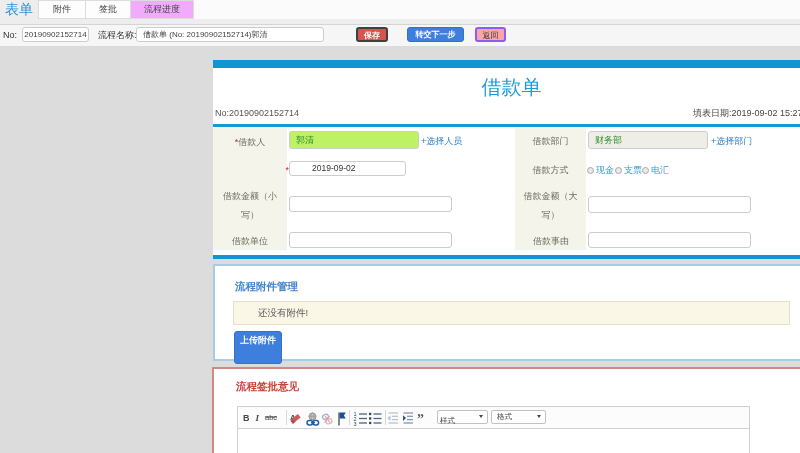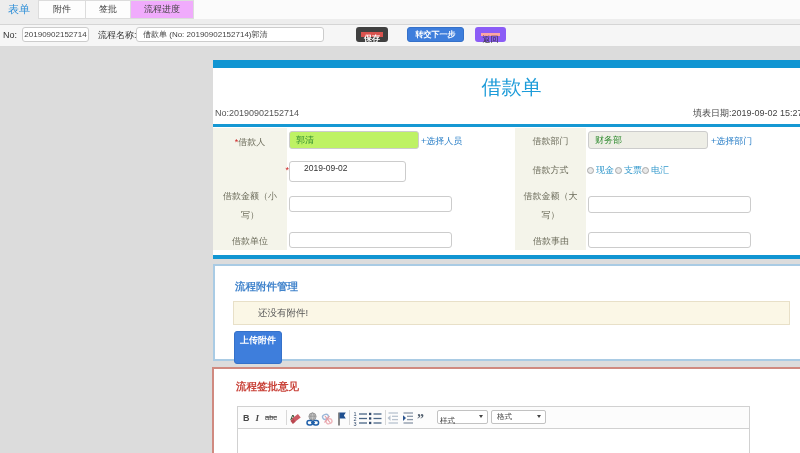--- a/index.html
+++ b/index.html
@@ -6,53 +6,53 @@
 html,body { width:800px; height:453px; overflow:hidden; background:#dcdcdc;
   font-family:"Liberation Sans", sans-serif; position:relative; }
 .abs { position:absolute; }
 </style>
 </head>
 <body>
 
 <div class="abs" style="left:0;top:0;width:800px;height:19px;background:#fbfbfb;"></div>
 <div class="abs" style="left:0;top:19px;width:800px;height:5px;background:#ededed;"></div>
 <div class="abs" style="left:0;top:24px;width:800px;height:1px;background:#d5d5d5;"></div>
-<div class="abs" style="left:0;top:0;width:38px;height:24px;background:#ededed;color:#2e8fd8;font-size:11px;line-height:18px;text-align:center;">表单</div>
+<div class="abs" style="left:0;top:0;width:38px;height:24px;background:#ededed;color:#2e8fd8;font-size:14px;line-height:18px;text-align:center;">表单</div>
 <div class="abs" style="left:38px;top:0;width:48px;height:19px;background:#fdfdfd;border:1px solid #dcdcdc;color:#444;font-size:9px;line-height:17px;text-align:center;">附件</div>
 <div class="abs" style="left:86px;top:0;width:45px;height:19px;background:#fdfdfd;border:1px solid #dcdcdc;border-left:none;color:#444;font-size:9px;line-height:17px;text-align:center;">签批</div>
 <div class="abs" style="left:131px;top:0;width:63px;height:19px;background:#f0abfc;border:1px solid #dcdcdc;border-left:none;color:#444;font-size:9px;line-height:17px;text-align:center;">流程进度</div>
 
 <div class="abs" style="left:0;top:25px;width:800px;height:22px;background:#f6f6f6;border-bottom:1px solid #dbdbdb;"></div>
 <div class="abs" style="left:3px;top:25px;height:22px;line-height:21px;font-size:9px;color:#333;">No:</div>
 <div class="abs" style="left:22px;top:27px;width:67px;height:15px;background:#fff;border:1px solid #ccc;border-radius:3px;font-size:8px;color:#444;line-height:13px;text-align:center;">20190902152714</div>
 <div class="abs" style="left:98px;top:25px;height:22px;line-height:21px;font-size:9px;color:#333;">流程名称:</div>
 <div class="abs" style="left:136px;top:27px;width:188px;height:15px;background:#fff;border:1px solid #ccc;border-radius:3px;font-size:8px;color:#444;line-height:13px;padding-left:6px;">借款单 (No: 20190902152714)郭清</div>
-<div class="abs" style="left:356px;top:27px;width:32px;height:15px;background:#d9534f;border:5px solid #404040;border-radius:3px;color:#fff;font-size:8px;line-height:13px;text-align:center;font-weight:bold;">保存</div>
+<div class="abs" style="left:356px;top:27px;width:32px;height:15px;background:#d9534f;border:2px solid #404040;border-radius:3px;color:#fff;font-size:8px;line-height:13px;text-align:center;font-weight:bold;">保存</div>
 <div class="abs" style="left:407px;top:27px;width:57px;height:15px;background:#3e7edc;border:1px solid #3571c9;border-radius:3px;color:#fff;font-size:8px;line-height:13px;text-align:center;font-weight:bold;">转交下一步</div>
-<div class="abs" style="left:475px;top:27px;width:31px;height:15px;background:#fca5a5;border:6px solid #8b5cf6;border-radius:3px;color:#333;font-size:8px;line-height:13px;text-align:center;">返回</div>
+<div class="abs" style="left:475px;top:27px;width:31px;height:15px;background:#fca5a5;border:2px solid #8b5cf6;border-radius:3px;color:#333;font-size:8px;line-height:13px;text-align:center;">返回</div>
 
 <div class="abs" style="left:213px;top:60px;width:597px;height:199px;background:#fff;"></div>
 <div class="abs" style="left:213px;top:60px;width:597px;height:8px;background:#1095d2;"></div>
 <div class="abs" style="left:213px;top:75px;width:597px;height:24px;line-height:24px;text-align:center;font-size:20px;color:#1d9cd9;">借款单</div>
 <div class="abs" style="left:215px;top:108px;font-size:9px;color:#555;">No:20190902152714</div>
 <div class="abs" style="left:693px;top:107px;font-size:9px;color:#444;white-space:nowrap;">填表日期:2019-09-02 15:27:14</div>
 <div class="abs" style="left:213px;top:124px;width:597px;height:2.5px;background:#1598d3;"></div>
 
 <div class="abs" style="left:213px;top:128px;width:74px;height:122px;background:#f4f4ea;"></div>
 <div class="abs" style="left:515px;top:128px;width:71px;height:122px;background:#f4f4ea;"></div>
 
 <div class="abs" style="left:213px;top:136px;width:74px;text-align:center;font-size:9px;color:#6b6b5a;"><span style="color:#cc2222;">*</span>借款人</div>
 <div class="abs" style="left:289px;top:131px;width:130px;height:18px;background:#bef264;border:1px solid #ccc;border-radius:3px;font-size:9px;color:#2f8b2f;line-height:16px;padding-left:6px;">郭清</div>
 <div class="abs" style="left:421px;top:135px;font-size:9px;color:#2c80c8;">+选择人员</div>
 <div class="abs" style="left:515px;top:135px;width:71px;text-align:center;font-size:9px;color:#6b6b5a;">借款部门</div>
 <div class="abs" style="left:588px;top:131px;width:120px;height:18px;background:#eeeee6;border:1px solid #ccc;border-radius:3px;font-size:9px;color:#2f8b2f;line-height:16px;padding-left:6px;">财务部</div>
 <div class="abs" style="left:711px;top:135px;font-size:9px;color:#2c80c8;">+选择部门</div>
 
 <div class="abs" style="left:213px;top:164px;width:74px;text-align:right;font-size:9px;color:#6b6b5a;margin-left:38px;"><span style="color:#cc2222;">*</span>借款日期</div>
-<div class="abs" style="left:289px;top:161px;width:117px;height:21px;background:#fff;border:1px solid #ccc;border-radius:3px;font-size:8.5px;color:#333;line-height:13px;padding-left:14px;">2019-09-02</div>
+<div class="abs" style="left:289px;top:161px;width:117px;height:15px;background:#fff;border:1px solid #ccc;border-radius:3px;font-size:8.5px;color:#333;line-height:13px;padding-left:22px;">2019-09-02</div>
 <div class="abs" style="left:515px;top:164px;width:71px;text-align:center;font-size:9px;color:#6b6b5a;">借款方式</div>
 <div class="abs" style="left:587px;top:167px;width:7px;height:7px;border:1px solid #a8a8a8;border-radius:50%;background:#e9e9e9;"></div>
 <div class="abs" style="left:596px;top:164px;font-size:9px;color:#3399cc;">现金</div>
 <div class="abs" style="left:615px;top:167px;width:7px;height:7px;border:1px solid #a8a8a8;border-radius:50%;background:#e9e9e9;"></div>
 <div class="abs" style="left:624px;top:164px;font-size:9px;color:#3399cc;">支票</div>
 <div class="abs" style="left:642px;top:167px;width:7px;height:7px;border:1px solid #a8a8a8;border-radius:50%;background:#e9e9e9;"></div>
 <div class="abs" style="left:651px;top:164px;font-size:9px;color:#3399cc;">电汇</div>
 
 <div class="abs" style="left:213px;top:190px;width:74px;text-align:center;font-size:9px;color:#6b6b5a;">借款金额（小</div>
 <div class="abs" style="left:213px;top:209px;width:74px;text-align:center;font-size:9px;color:#6b6b5a;">写）</div>

